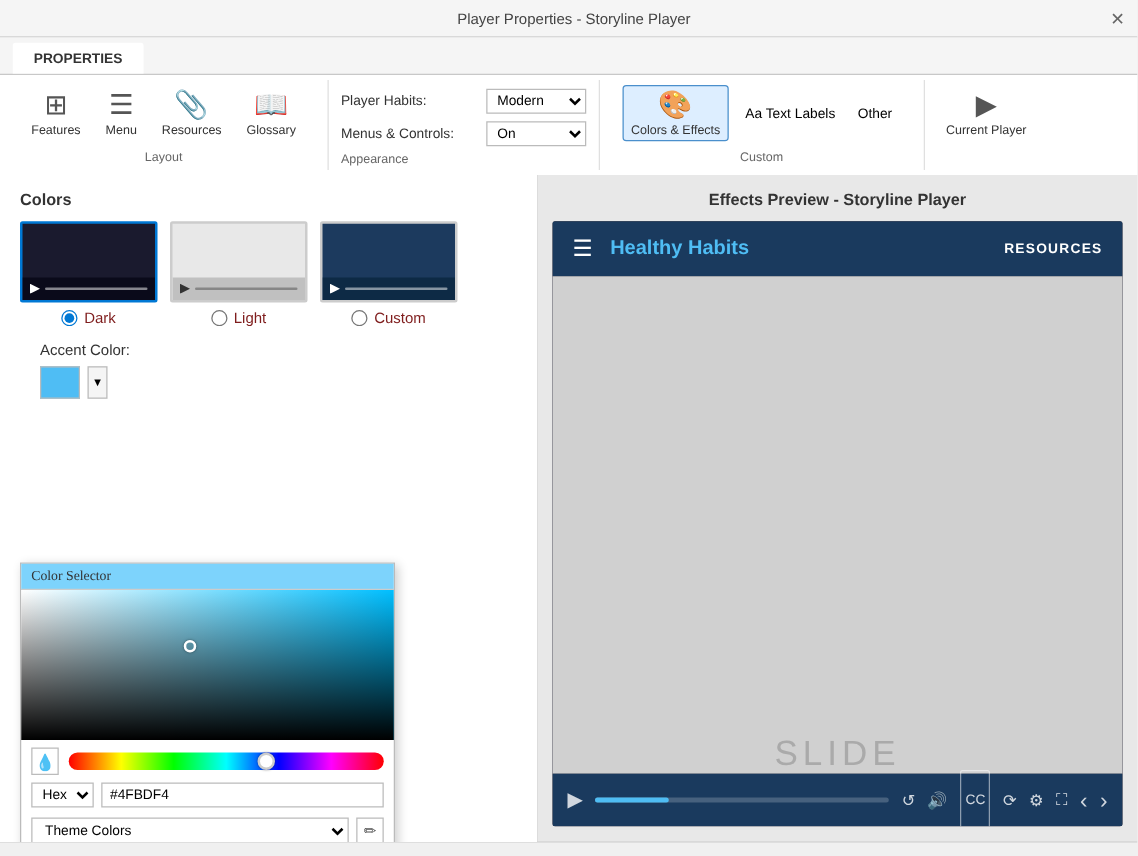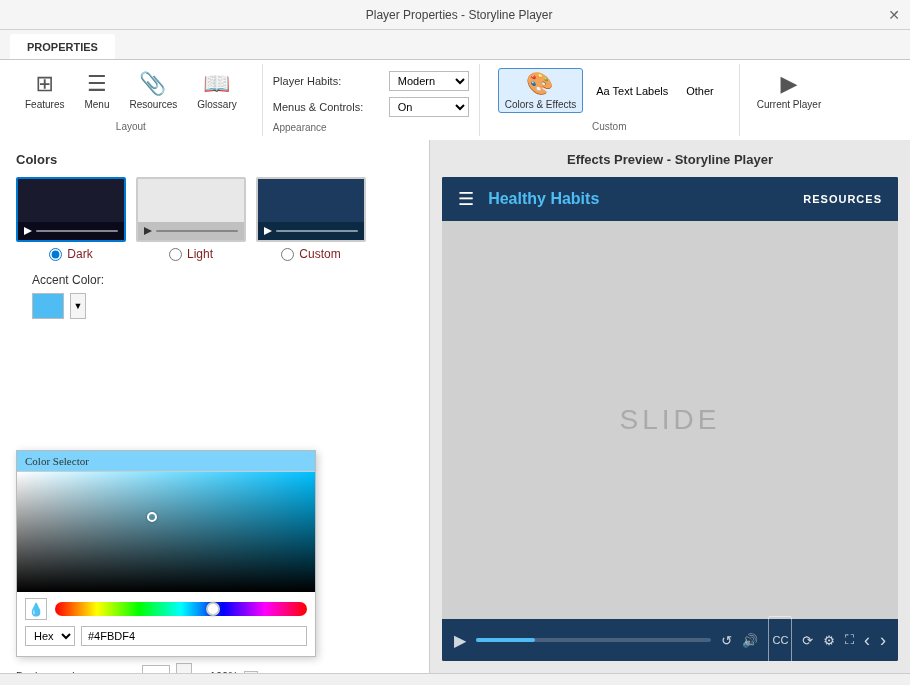--- a/index.html
+++ b/index.html
@@ -356,21 +356,21 @@
       padding: 0 16px;
       gap: 14px;
     }
     .player-menu-icon { color: #fff; font-size: 18px; cursor: pointer; }
     .player-title { color: #4fbdf4; font-size: 16px; font-weight: bold; flex: 1; }
     .player-resources { color: #fff; font-size: 11px; font-weight: bold; letter-spacing: 1px; cursor: pointer; }
     .player-slide-area {
       flex: 1;
       background: #d0d0d0;
       display: flex;
-      align-items: center;
+      align-items: flex-end;
       justify-content: center;
     }
     .slide-placeholder-text { font-size: 28px; color: #aaa; font-weight: 300; letter-spacing: 4px; }
     .player-controls {
       background: #1a3a5e;
       height: 42px;
       display: flex;
       align-items: center;
       padding: 0 12px;
       gap: 10px;
@@ -583,20 +583,26 @@
         <div class="hue-slider">
           <div class="hue-thumb"></div>
         </div>
       </div>
       <div class="hex-row">
         <select class="hex-format-select">
           <option>Hex</option>
         </select>
         <input class="hex-input" type="text" value="#4FBDF4" style="">
       </div>
+      <div class="theme-colors-row">
+        <select class="theme-colors-select">
+          <option>Theme Colors</option>
+        </select>
+        <div class="edit-btn">✏</div>
+      </div>
 
     </div>
 
     <div class="effects-stub" style="margin-top:320px;">
       <div class="effects-row">
         <span class="effects-label">Background:</span>
         <div class="effects-color-btn" style="background:#fff;"></div>
         <div class="accent-dropdown-btn">▼</div>
         <span class="effects-pct">100%</span>
         <div class="effects-spinner">

